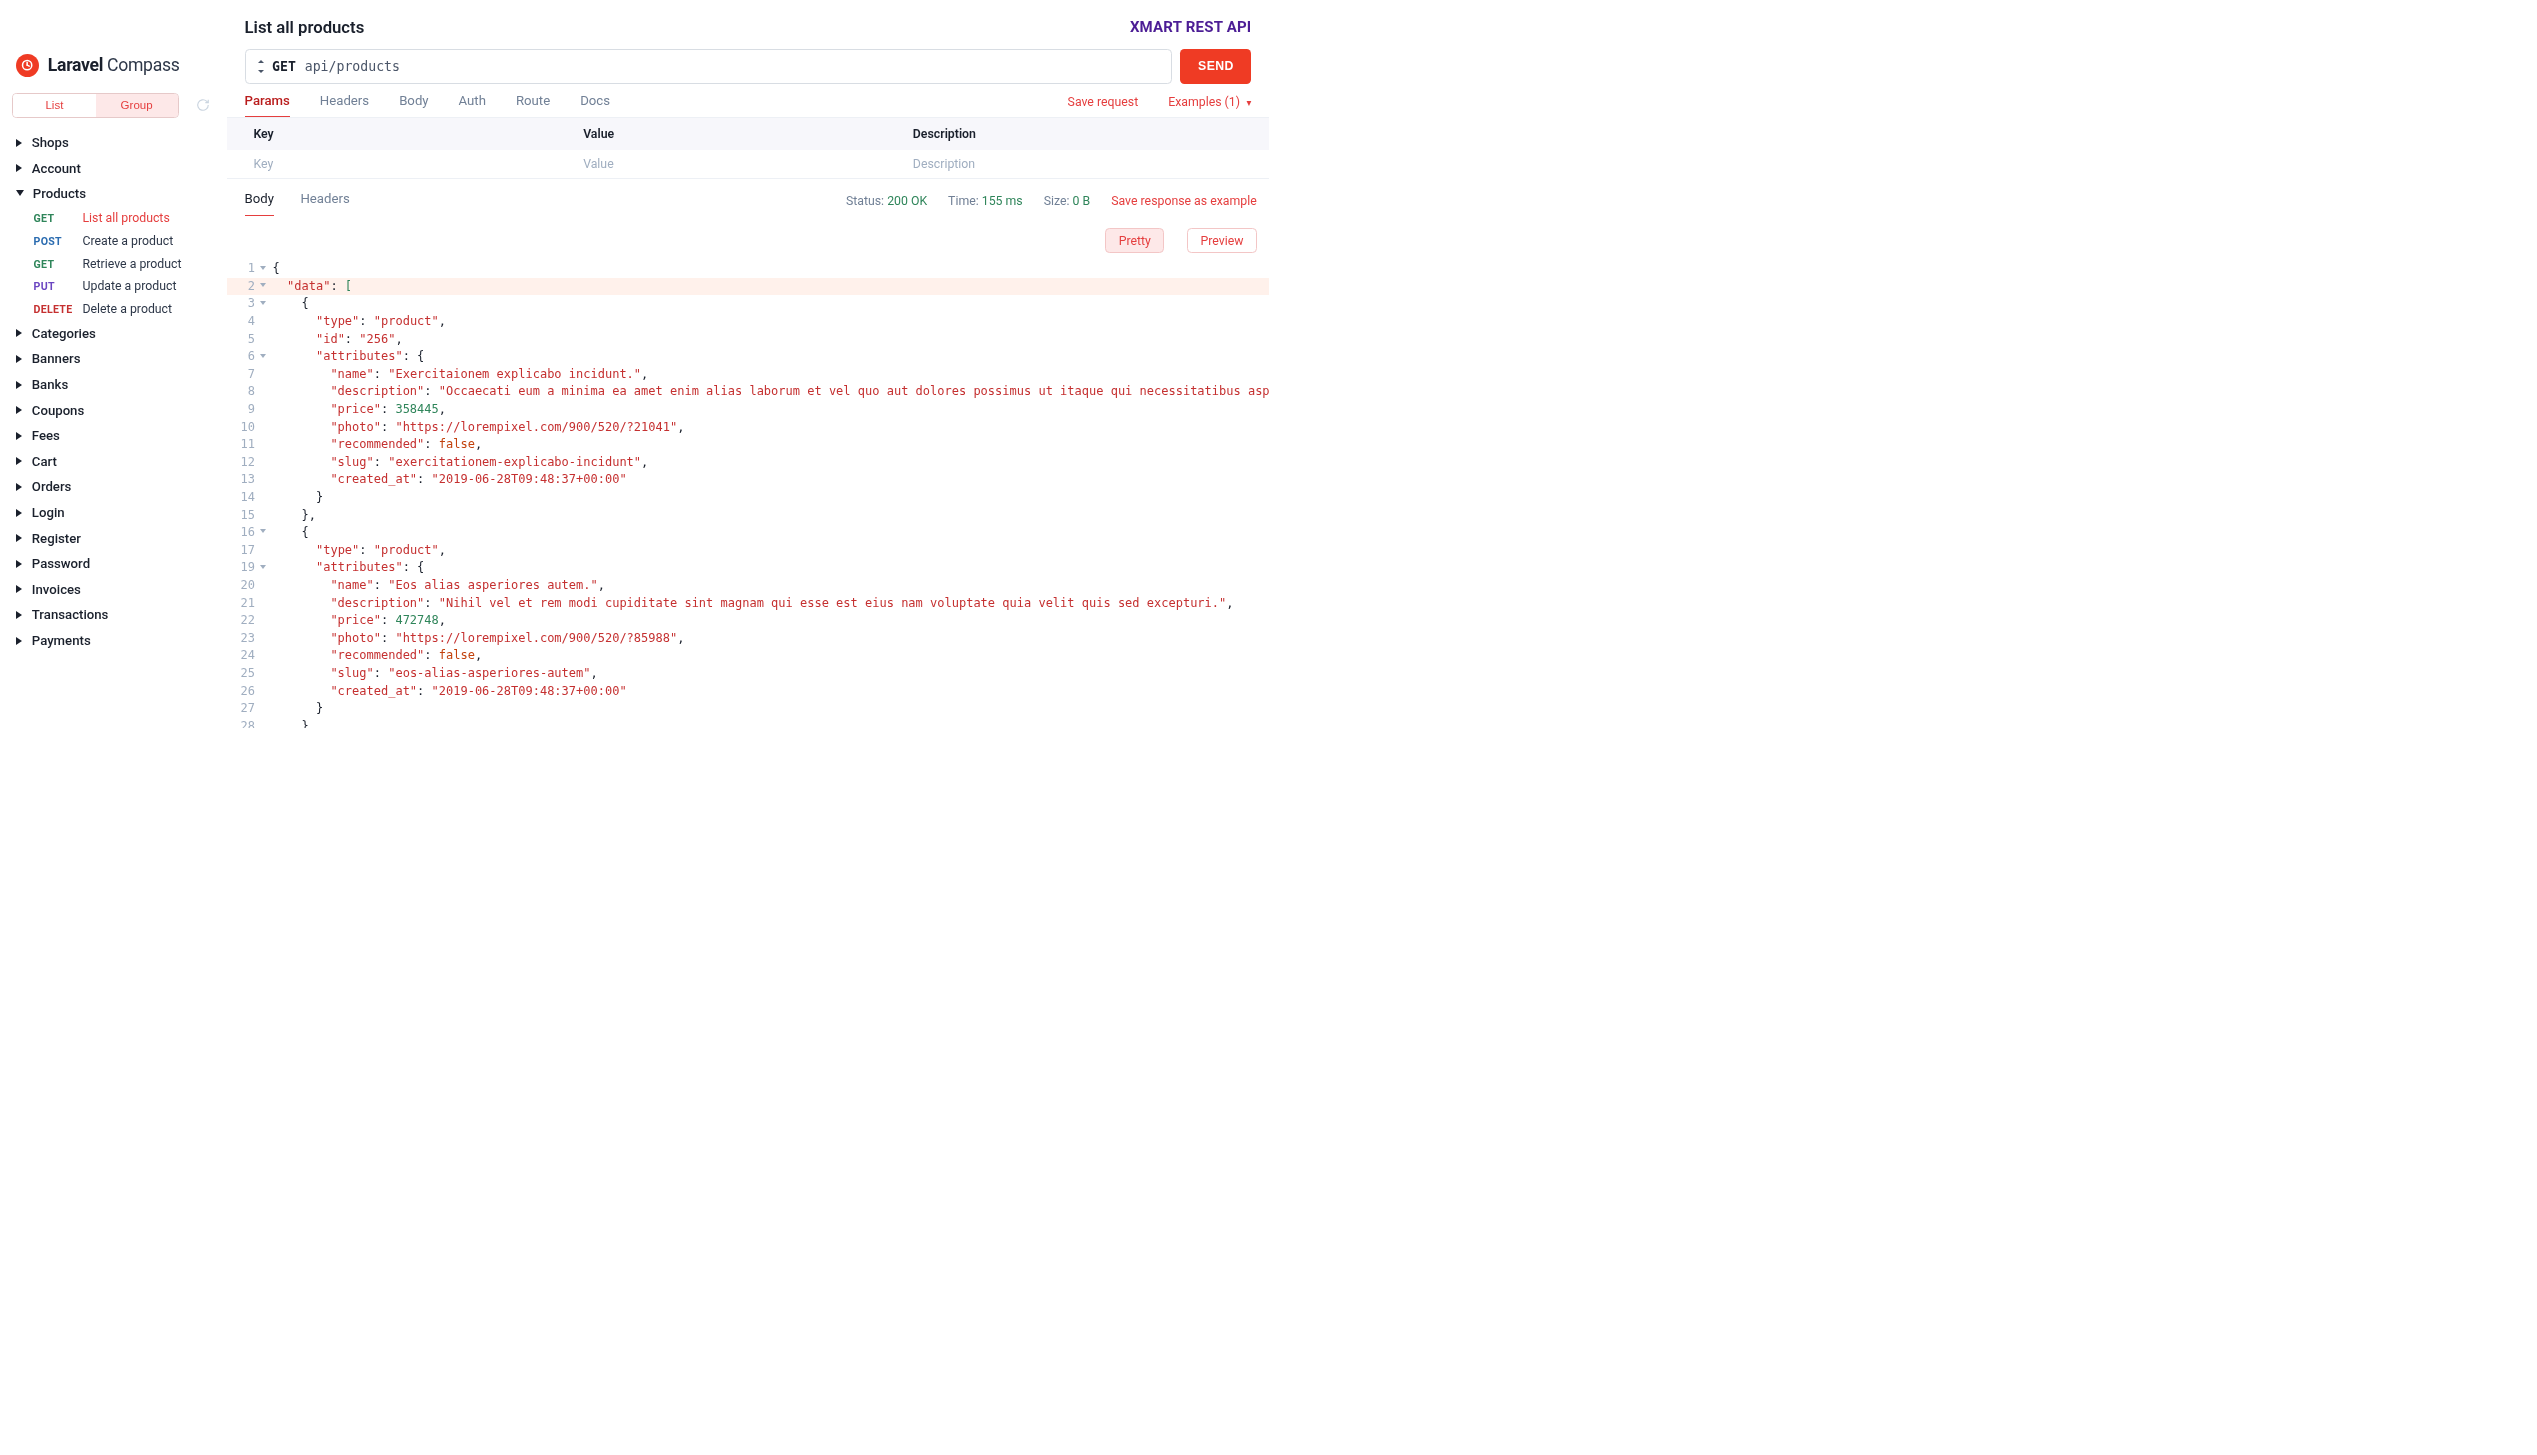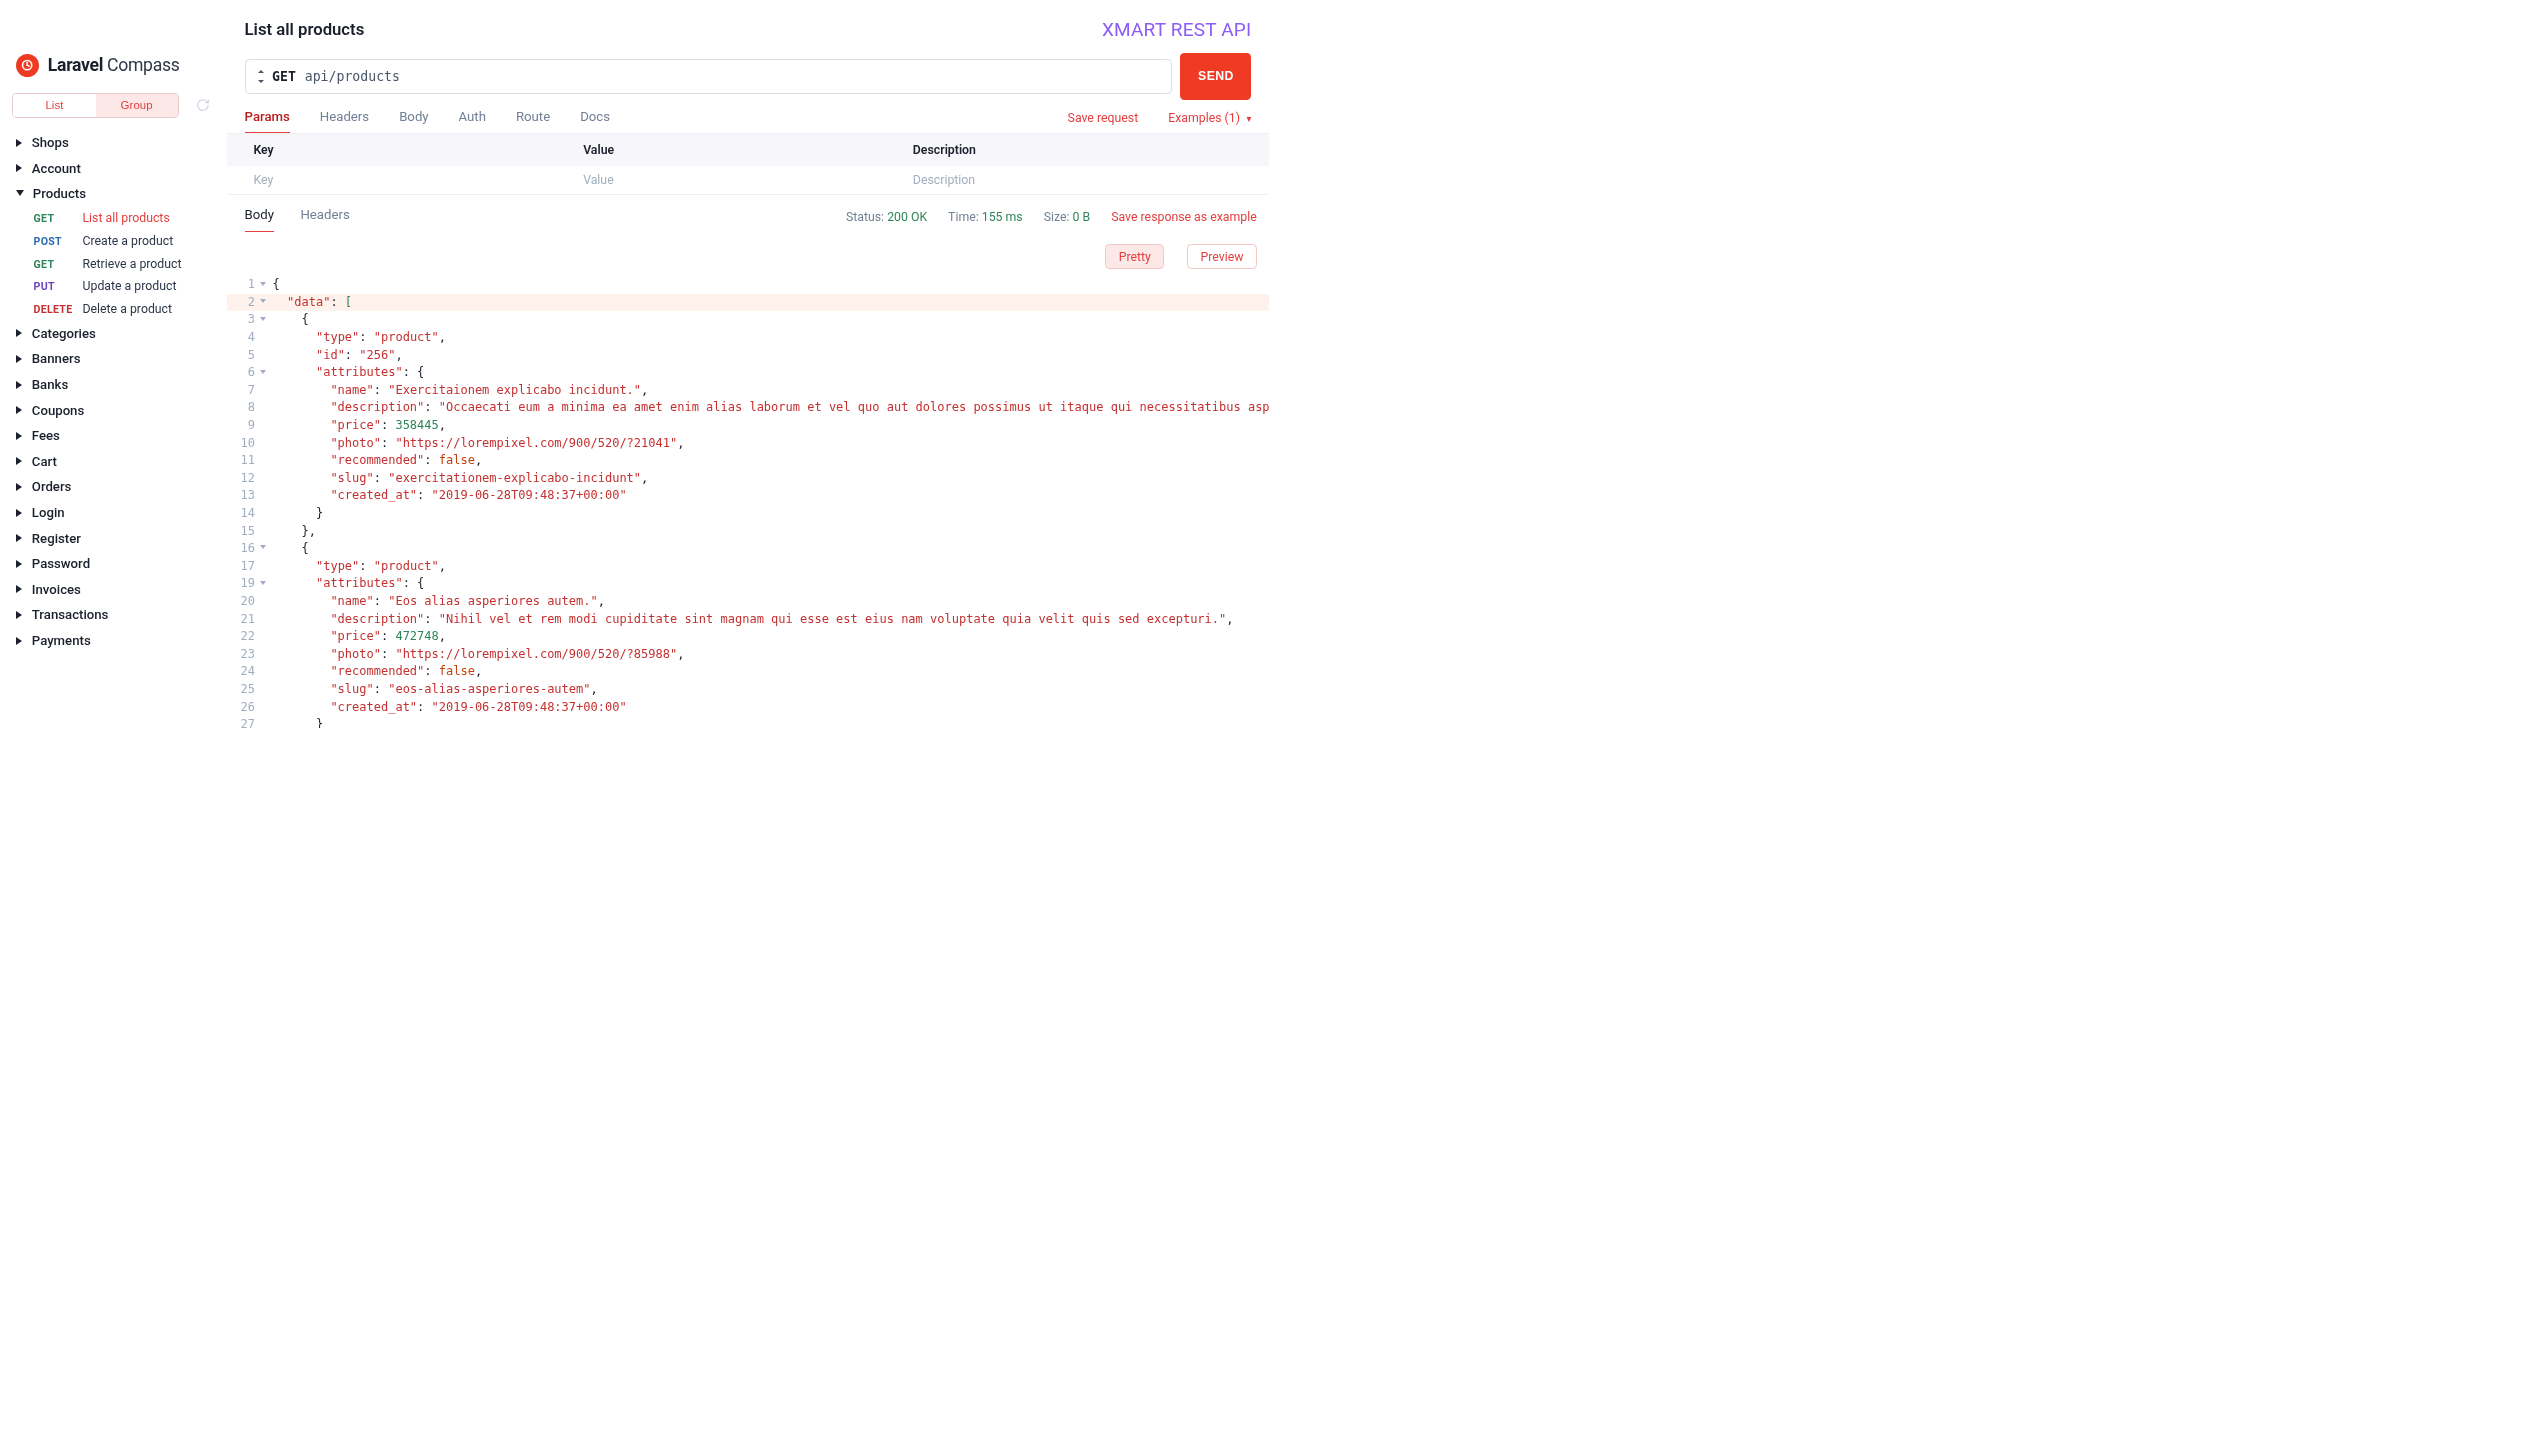--- a/index.html
+++ b/index.html
@@ -80,41 +80,41 @@
 .m-post { color:#2b6cb0; }
 .m-put { color:#6b46c1; }
 .m-delete { color:#c53030; }
 
 .main { flex:1; display:flex; flex-direction:column; min-width:0; }
 .header {
   display:flex; justify-content:space-between; align-items:center;
   padding: 17.6px 17.6px 12.3px 17.6px;
 }
 .page-title { font-size: 16.7px; font-weight:600; color:#1a202c; }
-.api-name { font-size:19px; font-weight:400; letter-spacing:0.2px; color:#8b5cf6; }
+.api-name { font-size:15px; font-weight:700; letter-spacing:0.2px; color:#4c1d95; }
 
 .url-row { display:flex; gap:8.8px; padding: 0 17.6px 8.8px 17.6px; align-items:center; }
 .url-box {
   flex:1; display:flex; align-items:center; gap:8.8px;
   border:0.9px solid #d8dde3; border-radius:4.4px; height:35px; padding:0 10.6px;
   font-family: ui-monospace, SFMono-Regular, Menlo, monospace; font-size:13.2px;
 }
 .method-sel { display:flex; align-items:center; gap:5.3px; font-weight:700; color:#1a202c; }
 .chev-ud {
   display:inline-block; width:10.6px; height:12.3px;
   position:relative;
 }
 .chev-ud::before, .chev-ud::after {
   content:""; position:absolute; left:1.8px; border-left:3.5px solid transparent; border-right:3.5px solid transparent;
 }
 .chev-ud::before { top:0; border-bottom:3.5px solid #4a5568; }
 .chev-ud::after  { bottom:0; border-top:3.5px solid #4a5568; }
 .url-path { color:#4a5568; font-family: ui-monospace, SFMono-Regular, Menlo, monospace; }
 .send-btn {
-  background:#ef3b24; color:#fff; border:none; height:47px;
+  background:#ef3b24; color:#fff; border:none; height:35px;
   padding:0 17.6px; border-radius:4.4px; font-size:12.3px; font-weight:700; letter-spacing:0.4px;
   cursor:pointer;
 }
 
 .tabs {
   display:flex; align-items:center; padding: 0 17.6px; gap:30px;
   position:relative; height:32px;
 }
 .tab { font-size:13.2px; color:#718096; cursor:pointer; padding-bottom:8.8px; }
 .tab.active { color:#b91c1c; border-bottom:1.8px solid #e53e3e; font-weight:500; }

